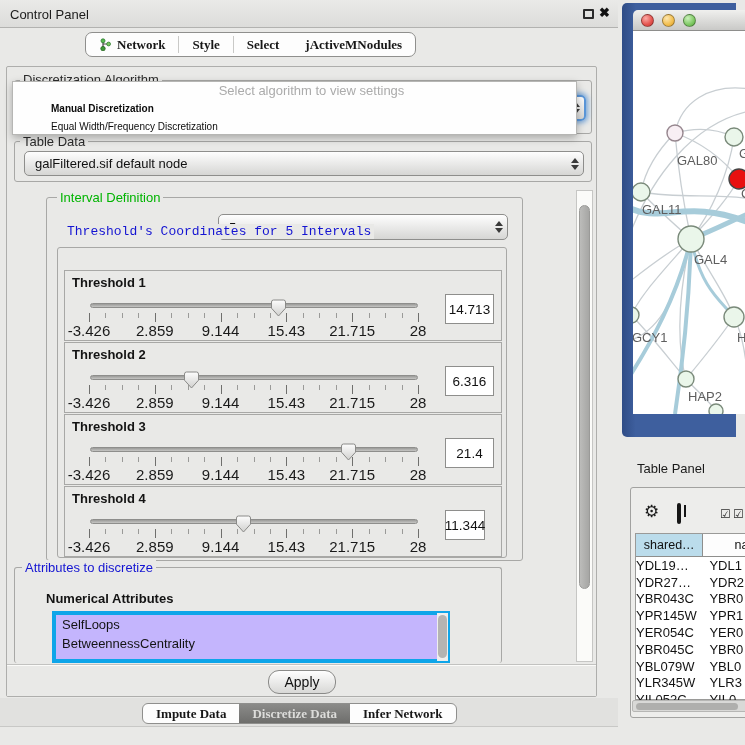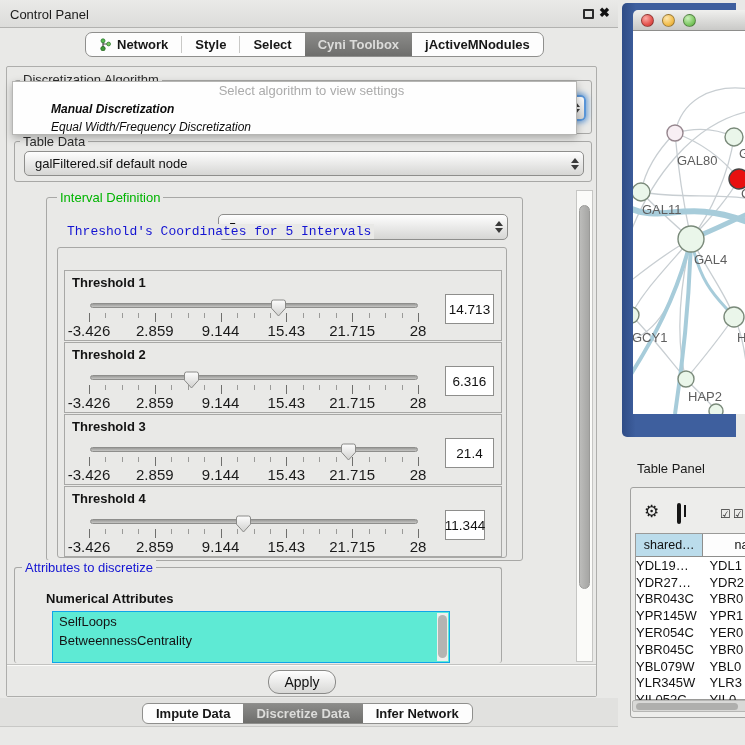--- a/index.html
+++ b/index.html
@@ -12,21 +12,21 @@
   .titlebar { left:0; top:0; width:618px; height:28px;
     background:linear-gradient(#EAEAE8,#DCDCDA); border-bottom:1px solid #B2B2B0; }
   .titlebar .wtitle { position:absolute; left:10px; top:7px; font-size:13px; color:#1c1c1c; }
   .float-btn { position:absolute; left:583px; top:9px; width:11px; height:10px; border:2px solid #2a2a2a; border-radius:1px; }
   .close-btn { position:absolute; left:599px; top:5px; font-size:13px; font-weight:bold; color:#111; }
 
   
   .tabbar { display:flex; align-items:stretch; background:#FDFDFD; border:1px solid #8F8F8D;
     border-radius:7px; overflow:hidden; height:25px; }
   .tabbar .tab { display:flex; align-items:center; padding:0 13px; font-size:13px; font-weight:bold;
-    color:#171717; white-space:nowrap; }
+    color:#171717; white-space:nowrap;font-family:Liberation Serif, serif; }
   .tabbar .tab.sel { background:linear-gradient(#8B8B89,#6E6E6C); color:#DCDCDA; }
   .tabbar .tdiv { width:1px; background:#C9C9C7; margin:3px 0; }
 
   .outer-panel { left:6px; top:66px; width:591px; height:631px; border:1px solid #AEAEAC;
     border-radius:2px; background:#E9E9E7; }
 
   .group { border:1px solid #A8A8A6; border-radius:3px; }
   .glabel { font-size:13px; padding:0 3px; background:#E9E9E7; white-space:nowrap; }
   .glabel.dark { color:#2b2b2b; }
   .glabel.green { color:#00B400; }
@@ -50,34 +50,34 @@
   .ticks { height:9px;
     background-image:
       repeating-linear-gradient(90deg,#6f6f6d 0 1px,transparent 1px 65.8px),
       repeating-linear-gradient(90deg,#9a9a98 0 1px,transparent 1px 16.45px);
     background-size:100% 9px,100% 5px; background-repeat:no-repeat; }
   .tklbl { position:absolute; transform:translateX(-50%); font-size:15px; font-weight:normal; color:#1a1a1a; white-space:nowrap; }
   .valbox { border:1px solid #8E8E8C; background:#fff; font-size:13.5px; color:#111;
     display:flex; align-items:center; justify-content:center; }
   .thumb { position:absolute; }
 
-  .listbox { background:#5eead4; border:1px solid #0ea5e9; overflow:hidden; }
+  .listbox { background:#c4b5fd; border:4px solid #0ea5e9; overflow:hidden; }
   .listbox .li { font-size:13px; color:#141414; padding:2px 0 2px 6px; line-height:15px; white-space:nowrap; }
 
   .btn { background:linear-gradient(#FEFEFE,#D8D8D6); border:1px solid #8A8A88; border-radius:11px;
     font-size:14px; color:#111; display:flex; align-items:center; justify-content:center; }
 
   .scrollbar-v { background:#FBFBF9; border:1px solid #C6C6C4; }
   .scrollbar-v .th { position:absolute; left:2px; width:11px; border-radius:6px;
     background:linear-gradient(90deg,#BCBCBA,#A6A6A4); border:1px solid #9A9A98; }
 
   
   .popup { background:#FEFEFE; border:1px solid #B6B6B4; box-shadow:0 3px 8px rgba(0,0,0,.28); z-index:60;padding-left:34px; }
   .popup .hint { font-size:13px; color:#ABABAB; text-align:center; line-height:18px; }
-  .popup .opt { font-size:12px; color:#0c0c0c; padding-left:4px; line-height:18px; white-space:nowrap;font-style:italic; }
+  .popup .opt { font-size:10px; color:#0c0c0c; padding-left:4px; line-height:18px; white-space:nowrap; }
   .popup .opt.b { font-weight:bold; }
 
   
   .blueframe { left:622px; top:3px; width:114px; height:434px; background:linear-gradient(90deg,#2F4C86,#3E5F9E 12%,#3E5F9E); border-radius:5px 0 0 5px; }
   .mac-titlebar { position:absolute; left:11px; top:7px; width:112px; height:21px;
     background:linear-gradient(#F0F0EE,#C9C9C7); border-radius:5px 0 0 0; border-bottom:1px solid #8E8E8C; }
   .light { position:absolute; top:4px; width:13px; height:13px; border-radius:50%; border:1px solid rgba(0,0,0,.35); }
   .light.red   { background:radial-gradient(circle at 35% 30%, #FCABA6, #E4534E 60%, #C23A34); }
   .light.yellow{ background:radial-gradient(circle at 35% 30%, #FDE6AE, #F2BE4E 60%, #D79C2B); }
   .light.green { background:radial-gradient(circle at 35% 30%, #CBF0BB, #7FC964 60%, #55A53B); }
@@ -133,23 +133,20 @@
       </svg>
       <span>Network</span>
     </div>
     <div class="tdiv"></div>
     <div class="tab">
         <span>Style</span>
       </div>
     <div class="tdiv"></div>
     <div class="tab">
         <span>Select</span>
-      </div>
-    <div class="tab sel">
-        <span>Cyni Toolbox</span>
       </div>
     <div class="tab">
         <span>jActiveMNodules</span>
       </div>
   </div>
 
   <div class="abs outer-panel"></div>
 
   <div class="abs group" style="left:14px;top:80px;width:578px;height:54px;"></div>
   <span class="abs glabel dark" style="left:20px;top:72px;">Discretization Algorithm</span>

